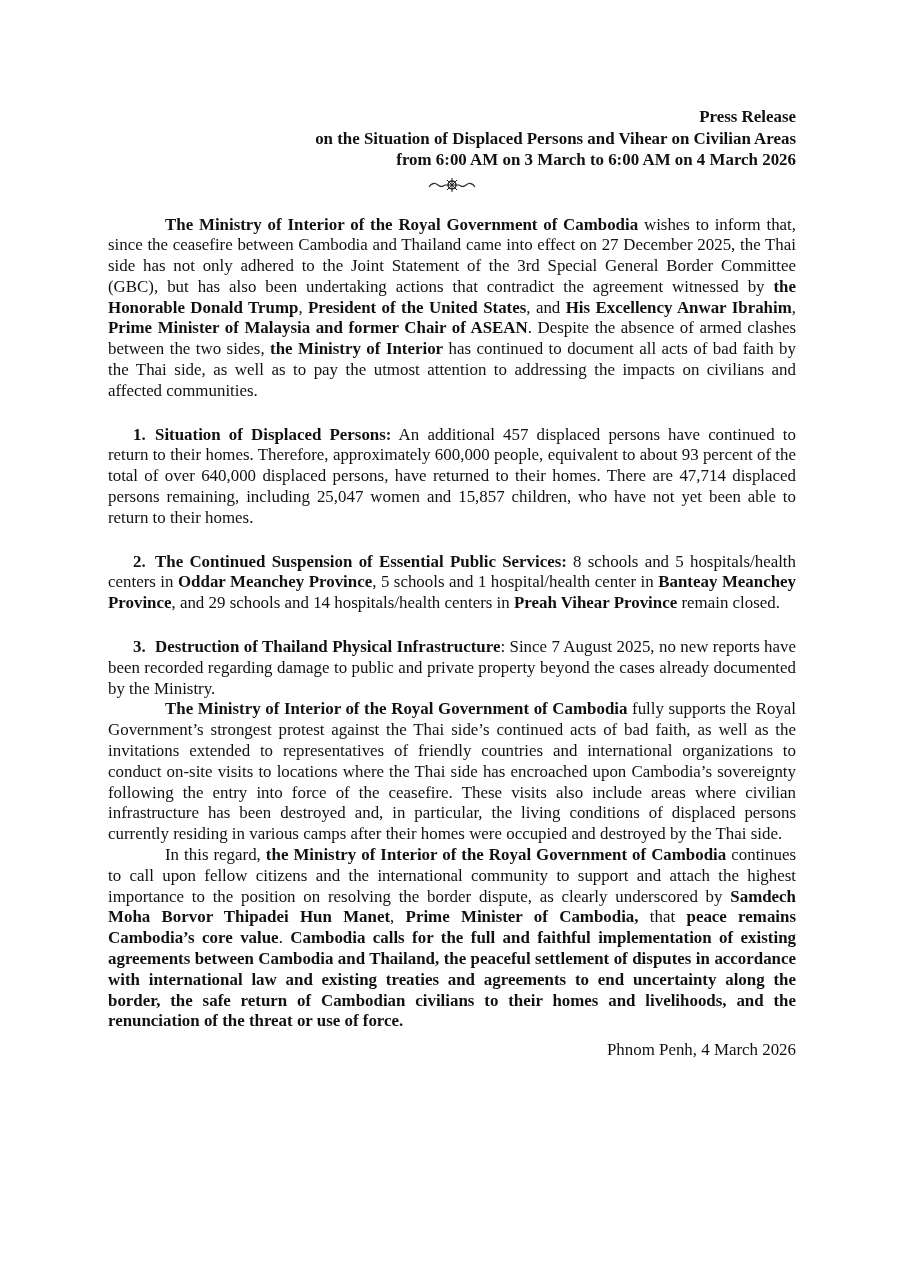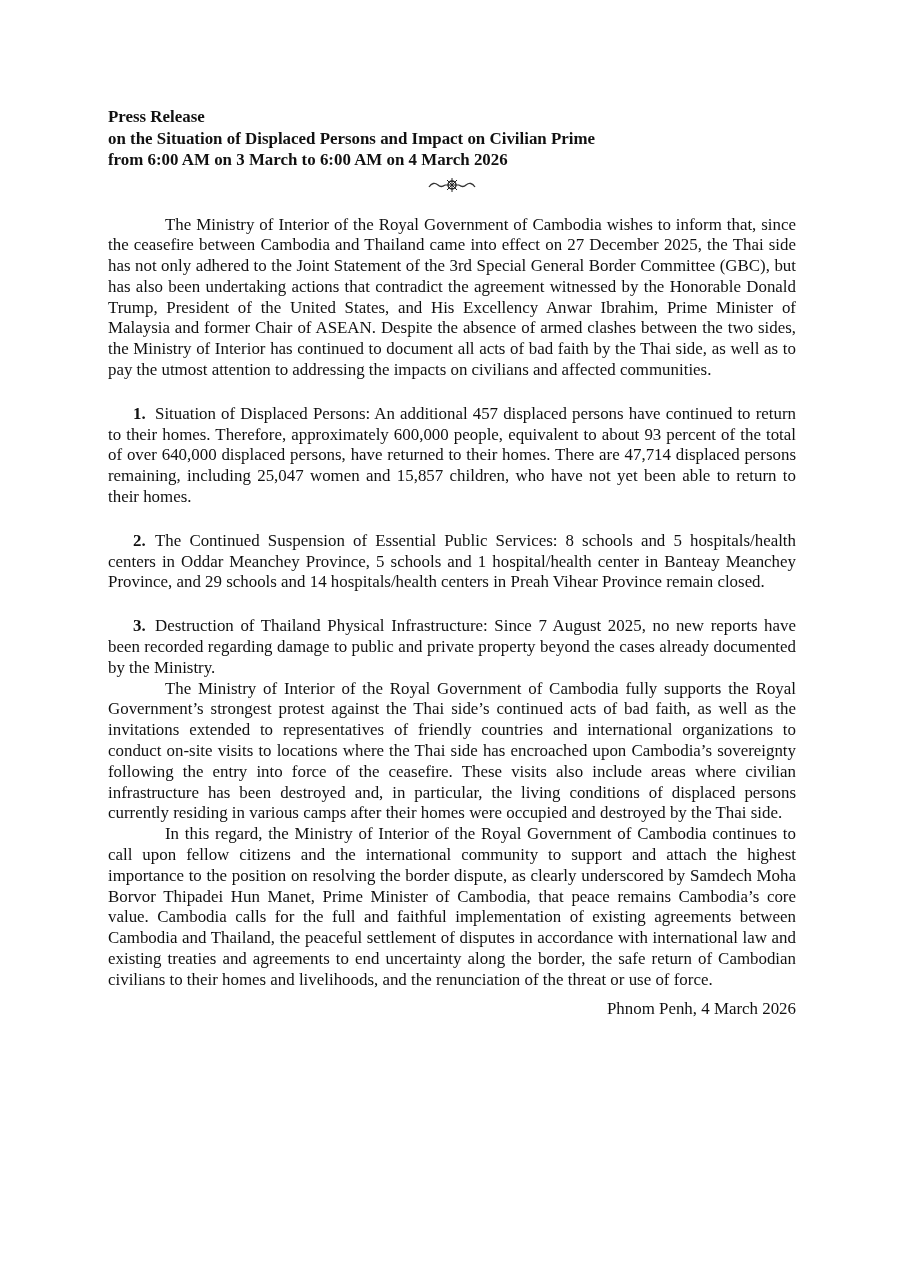--- a/index.html
+++ b/index.html
@@ -1,37 +1,37 @@
 <!DOCTYPE html>
 <html><head>
 <meta charset="utf-8">
 <style>
   html, body { margin: 0; padding: 0; background: #ffffff; }
   body { width: 904px; height: 1280px; position: relative; overflow: hidden; }
   .page {
     position: absolute; left: 108px; top: 106px; width: 688px;
     font-family: "Liberation Serif", serif; color: #111; font-size: 16.9px; line-height: 20.8px;
   }
-  .title-block { text-align: left; font-weight: bold; font-size: 16.9px; line-height: 21.5px; }
+  .title-block { text-align: right; font-weight: bold; font-size: 16.9px; line-height: 21.5px; }
   .ornament { text-align: center; height: 22px; margin-top: 6px; margin-bottom: 16px; }
   .ornament svg { display: inline-block; }
   p { margin: 0; text-align: justify; }
   .indent { text-indent: 57px; }
   .item { text-indent: 25px; margin-top: 23px; }
   .item .num { display: inline-block; text-indent: 0; width: 22px; font-weight: bold; }
-  b { font-weight: normal; }
+  b { font-weight: bold; }
   .sign { text-align: right; margin-top: 8px; }
 </style>
 </head>
 <body>
 
 <div class="page">
   <div class="title-block">
     <div>Press Release</div>
-    <div>on the Situation of Displaced Persons and Impact on Civilian Prime</div>
+    <div>on the Situation of Displaced Persons and Vihear on Civilian Areas</div>
     <div>from 6:00 AM on 3 March to 6:00 AM on 4 March 2026</div>
   </div>
   <div class="ornament">
     <svg width="50" height="16" viewBox="0 0 50 16">
       <path d="M2 10 q4 -6 9 -2 q3 3 7 0" fill="none" stroke="#333" stroke-width="1.3"></path>
       <path d="M48 10 q-4 -6 -9 -2 q-3 3 -7 0" fill="none" stroke="#333" stroke-width="1.3"></path>
       <circle cx="25" cy="8" r="4" fill="none" stroke="#222" stroke-width="1.4"></circle>
       <path d="M25 1 v14 M18 8 h14 M20 3 l10 10 M30 3 l-10 10" stroke="#222" stroke-width="1"></path>
     </svg>
   </div>

